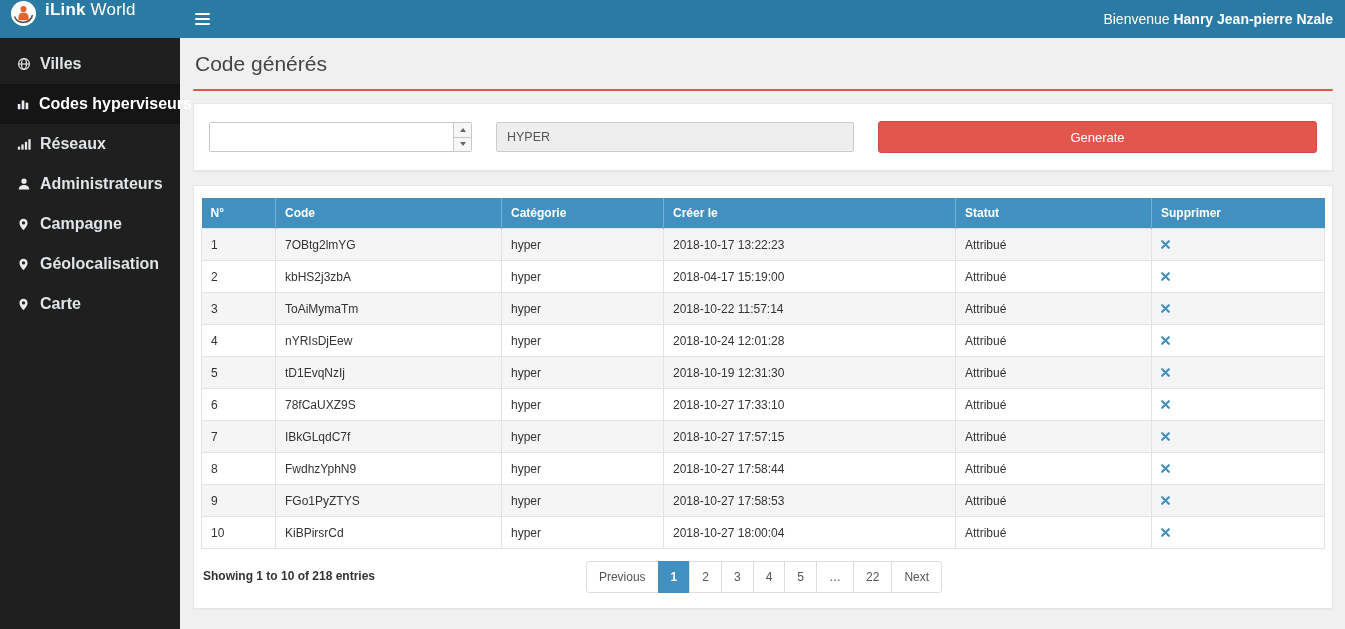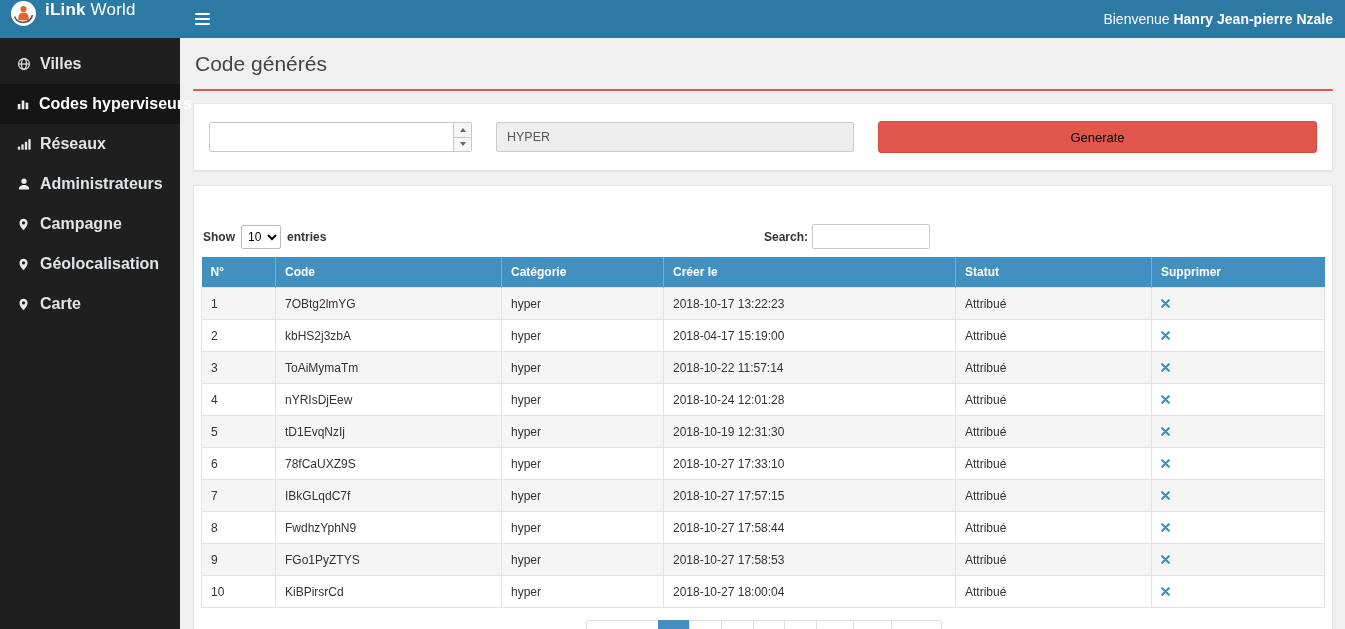--- a/index.html
+++ b/index.html
@@ -46,21 +46,21 @@
   .spin-wrap input{flex:1;border:0;outline:0;padding:0 8px;font-size:13px;font-family:inherit;min-width:0;}
   .spin-col{width:18px;border-left:1px solid #c8c8c8;display:flex;flex-direction:column;background:#f6f6f6;}
   .spin{flex:1;border:0;background:transparent;padding:0;cursor:pointer;display:flex;align-items:center;justify-content:center;}
   .spin.up{border-bottom:1px solid #c8c8c8;}
   .spin .tri{width:0;height:0;border-left:3.5px solid transparent;border-right:3.5px solid transparent;}
   .spin.up .tri{border-bottom:4px solid #666;}
   .spin.down .tri{border-top:4px solid #666;}
   .cat-input{width:358px;height:30px;border:1px solid #ccc;border-radius:2px;background:#eeeeee;
     color:#555;font-size:12.5px;font-family:inherit;padding:0 10px;}
   .generate-btn{flex:1;height:32px;background:var(--accent-red);border:1px solid #d04c41;border-radius:3px;
-    color:#000000;font-size:13px;font-family:inherit;cursor:pointer;}
+    color:#ffffff;font-size:13px;font-family:inherit;cursor:pointer;}
 
   
   .table-panel{margin-top:14px;padding:12px 7px 15px 7px;}
   .table-controls{display:flex;margin:26px 0 8px 0;font-size:12px;font-weight:700;color:#333;}
   .length{flex:1;display:flex;align-items:center;gap:6px;padding-left:2px;}
   .length select{height:24px;font-size:12px;font-family:inherit;border:1px solid #bbb;border-radius:2px;background:#fff;padding:0 2px;}
   .search{flex:1;display:flex;align-items:center;gap:4px;}
   .search input{width:118px;height:25px;border:1px solid #c8c8c8;border-radius:2px;padding:0 6px;font-size:12px;font-family:inherit;outline:none;}
 
   table.codes{width:100%;border-collapse:collapse;font-size:12px;color:#333;table-layout:fixed;}
@@ -193,31 +193,20 @@
             <button class="spin down">
                 <span class="tri"></span>
               </button>
           </div>
         </div>
         <input class="cat-input" disabled="" value="HYPER" style="">
         <button class="generate-btn">Generate</button>
       </section>
 
       <section class="panel table-panel">
-        <div class="table-controls">
-          <div class="length">
-            <span>Show</span>
-            <select><option>10</option></select>
-            <span>entries</span>
-          </div>
-          <div class="search">
-            <label>Search:</label>
-            <input style="">
-          </div>
-        </div>
 
         <table class="codes">
           <colgroup>
             <col style="width:74px">
               <col style="width:226px">
               <col style="width:162px">
             <col style="width:292px">
               <col style="width:196px">
               <col>
           </colgroup>

